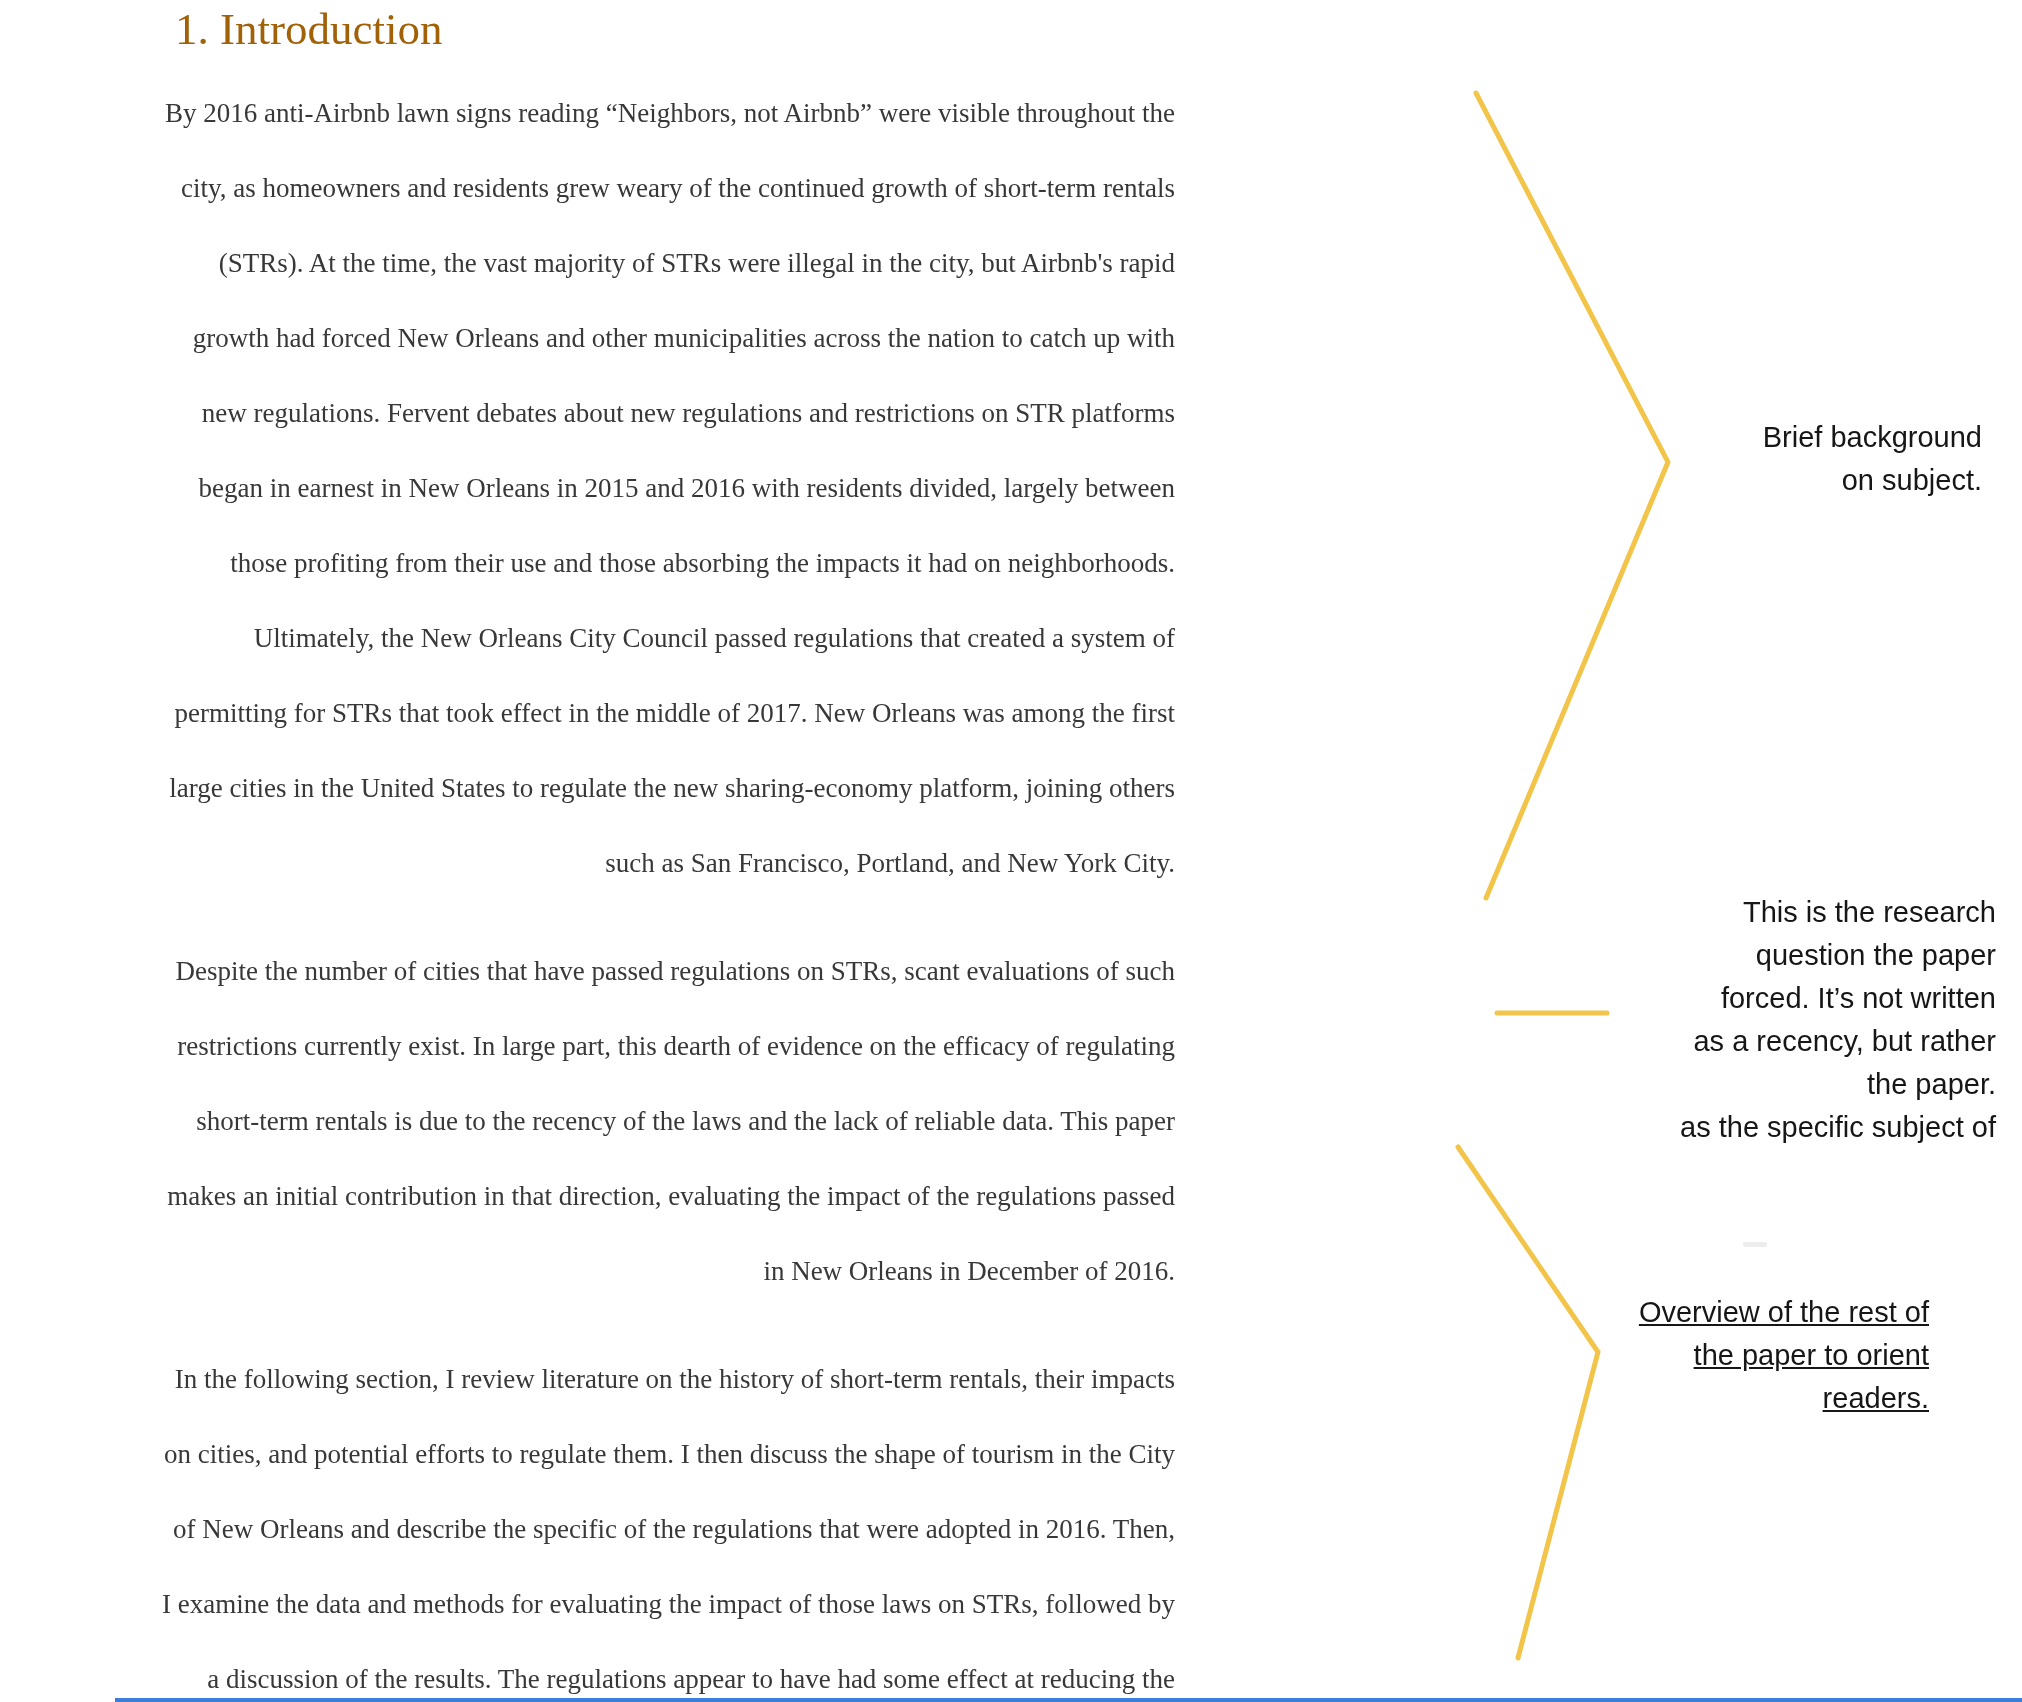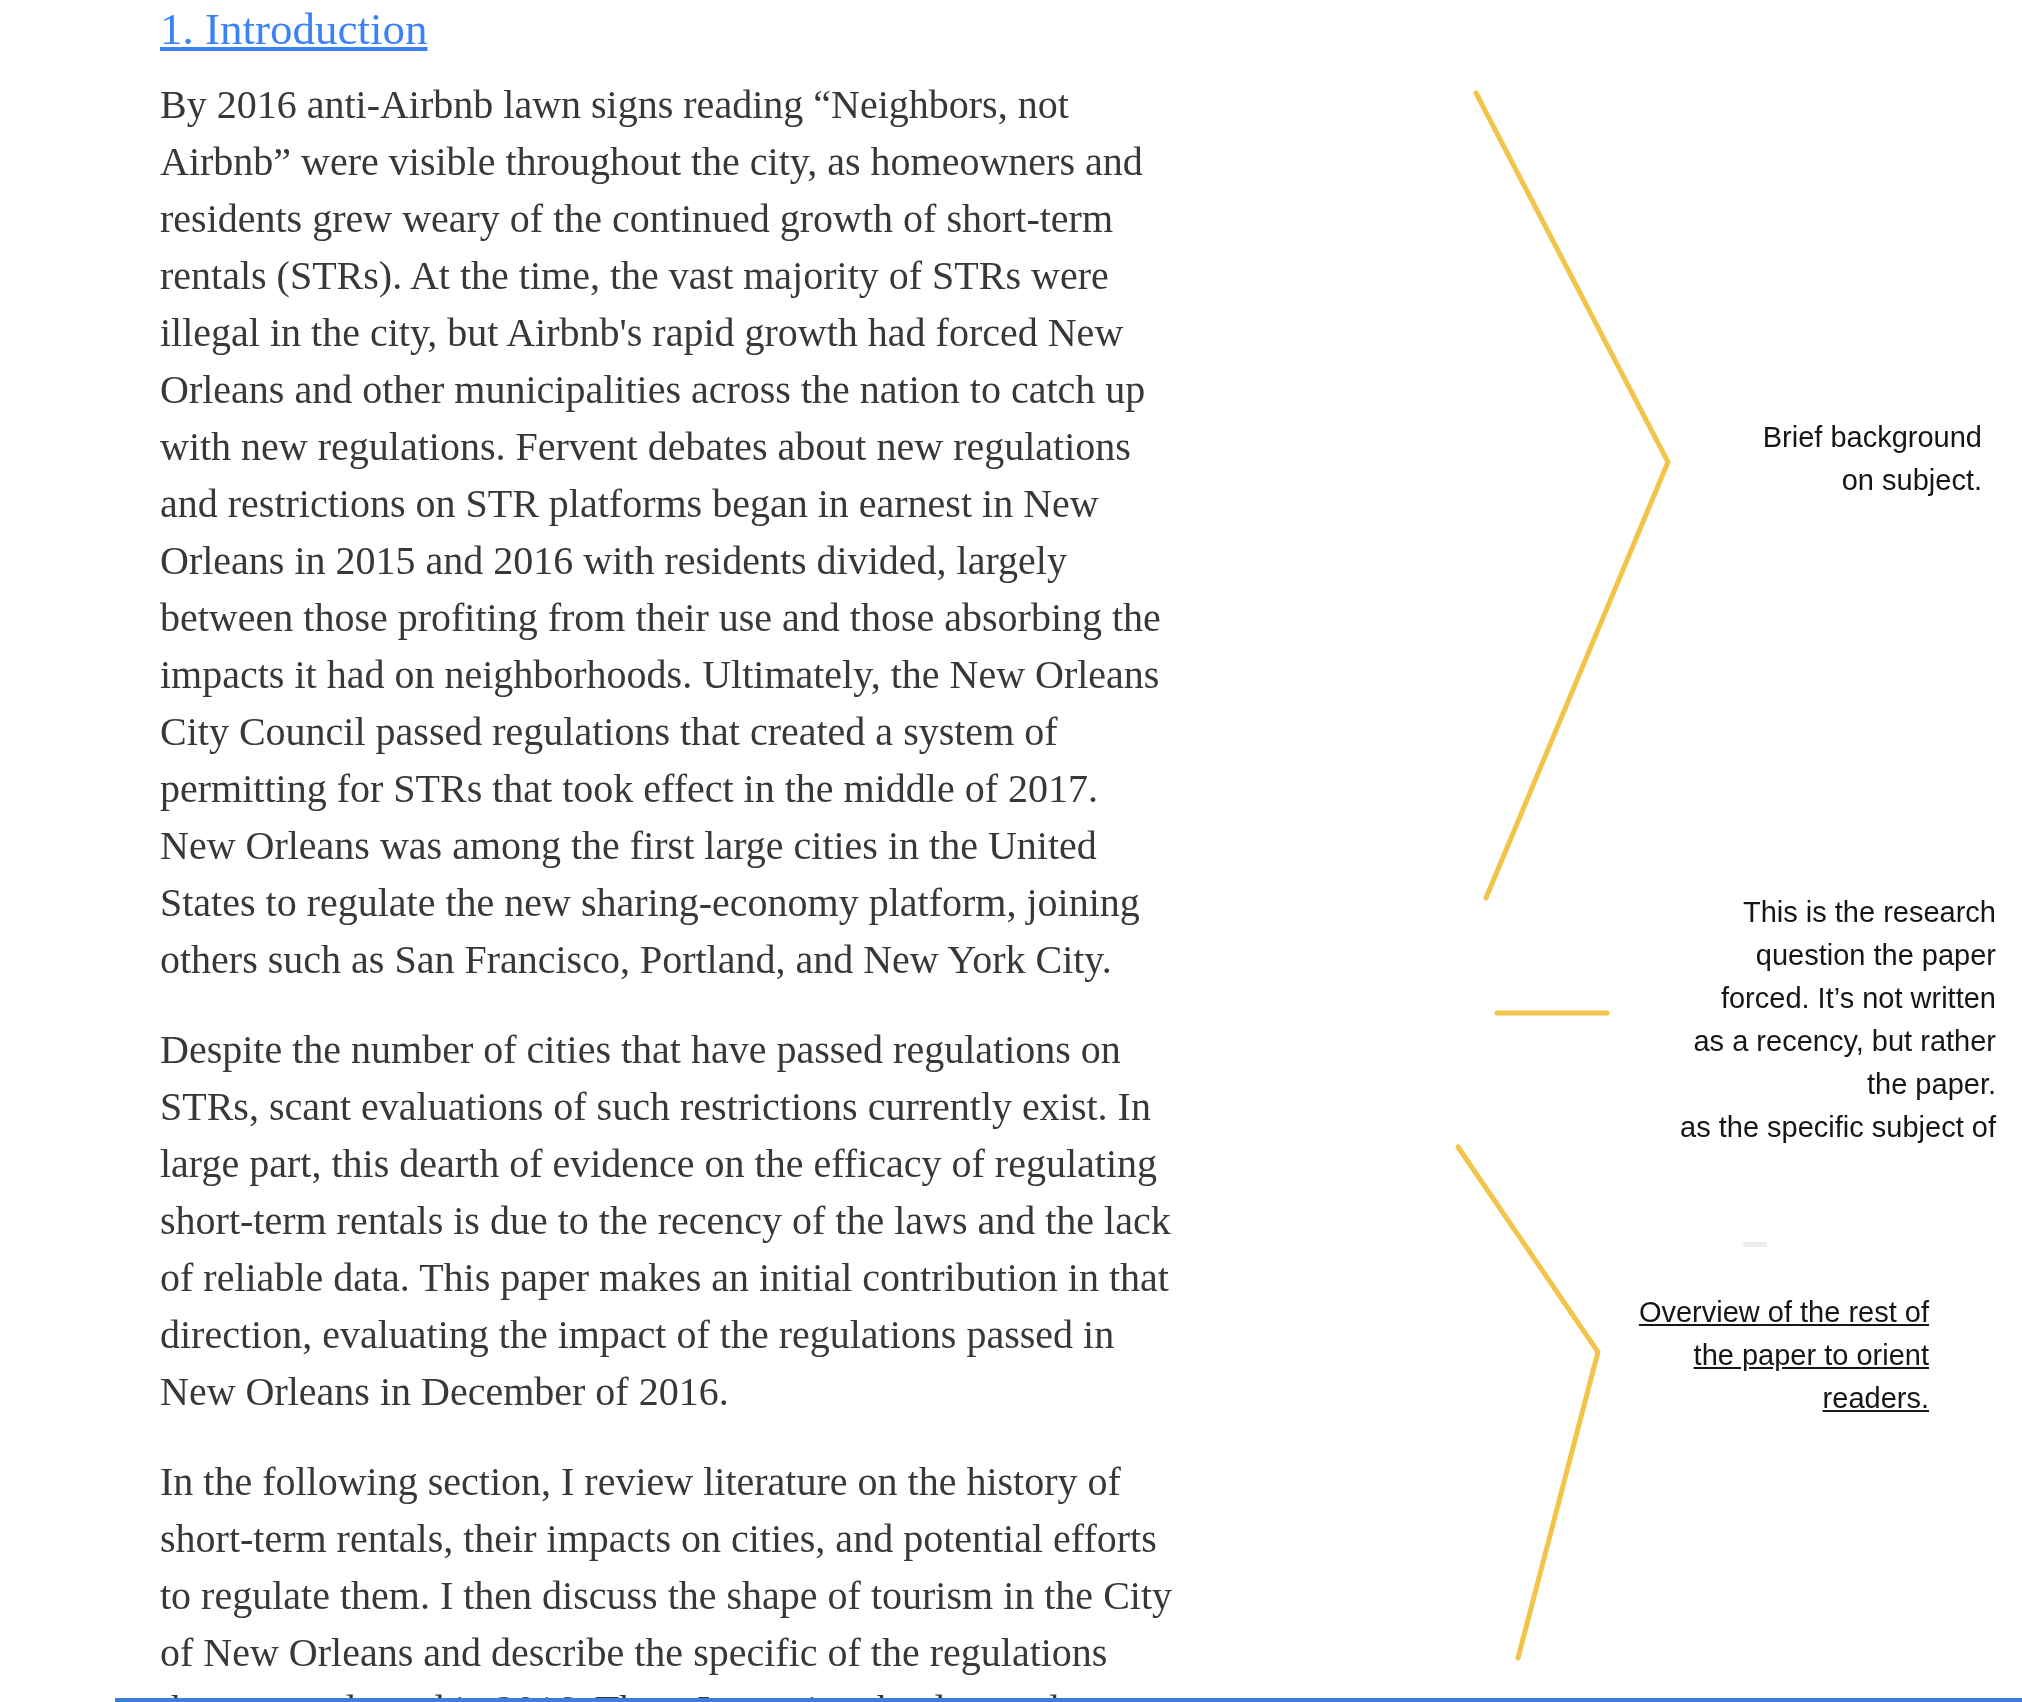--- a/index.html
+++ b/index.html
@@ -16,30 +16,29 @@
     position: absolute;
     left: 160px;
     top: 0;
     width: 1015px;
     color: #383838;
     font-family: "Liberation Serif", serif;
   }
   .section-heading {
     font-size: 45px;
     font-weight: 400;
-    color: #3b82f6;
-    margin: 0 0 18px 0;
+    color: #a16207;
+    margin: 0 0 18px 15px;
     line-height: 58px;
-    text-decoration: underline;
   }
   .text-col p {
-    font-size: 40px;
-    line-height: 57px;
+    font-size: 27px;
+    line-height: 75px;
     margin: 0 0 33px 0;
-    text-align: left;
+    text-align: right;
   }
 
   
   .connector-svg {
     position: absolute;
     left: 0; top: 0;
     width: 2022px;
     height: 1702px;
     pointer-events: none;
   }

